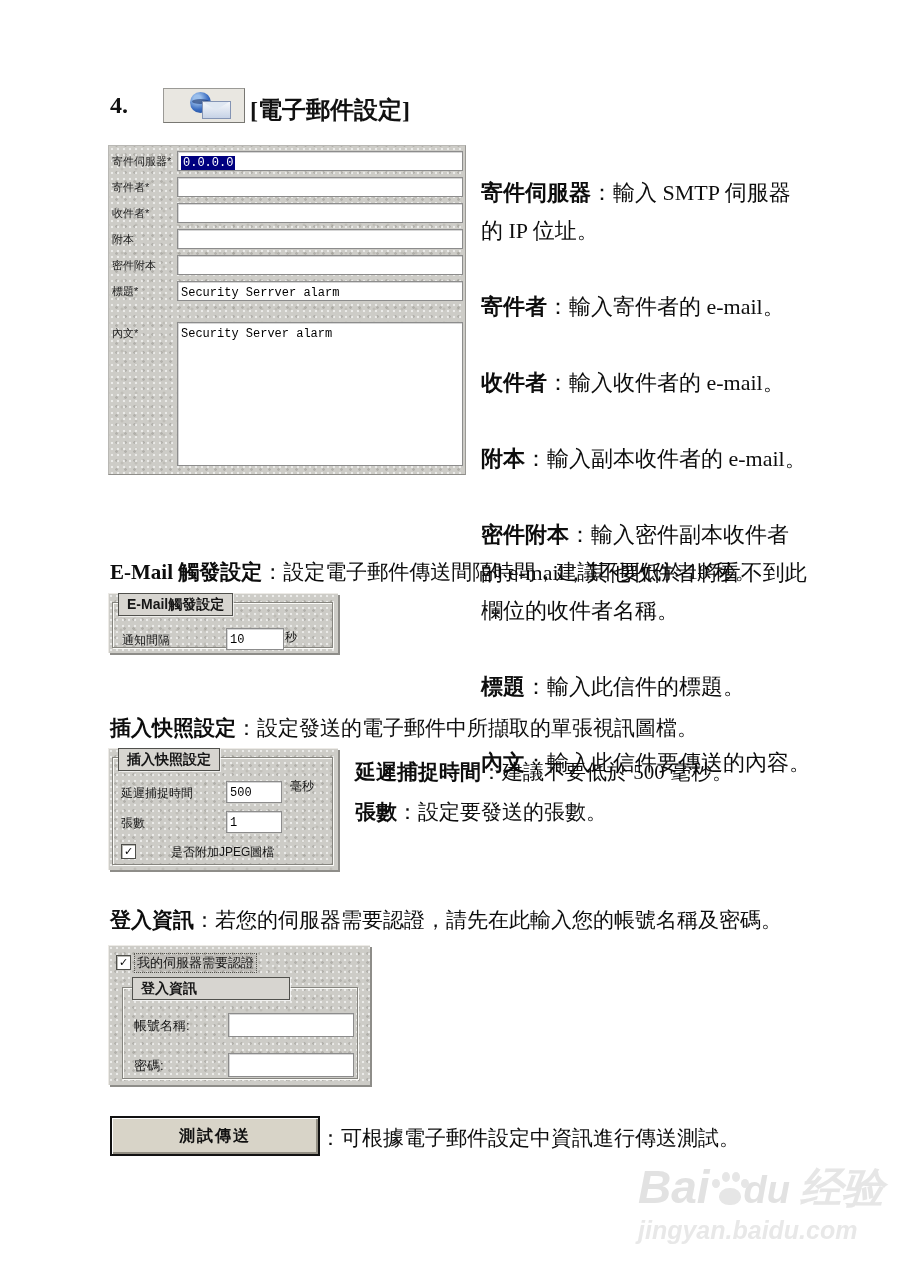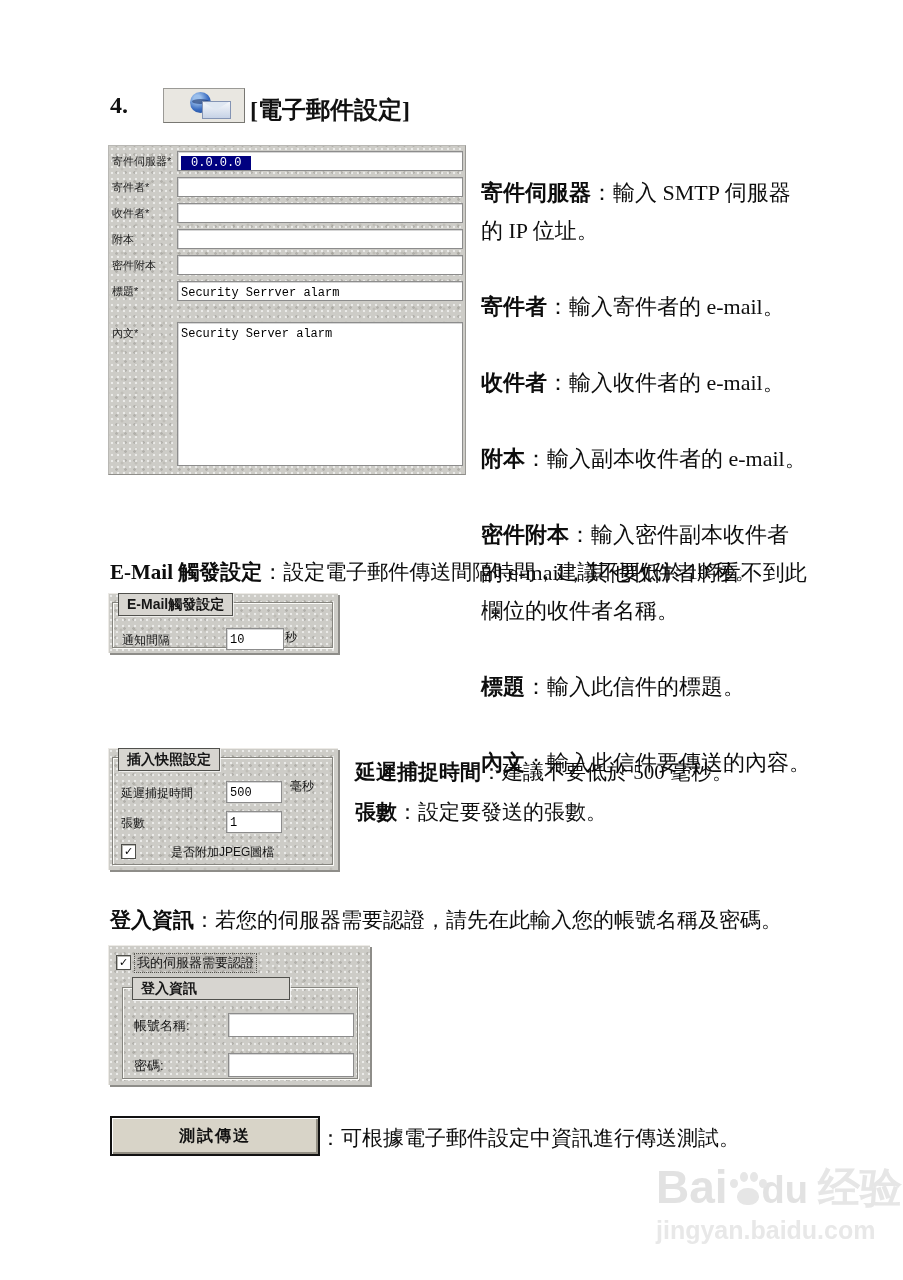--- a/index.html
+++ b/index.html
@@ -18,21 +18,21 @@
       radial-gradient(circle, rgba(140,138,130,.22) 0 1px, transparent 2px);
     background-size:6px 6px, 9px 9px, 14px 14px;
     background-position:0 0, 3px 4px, 6px 2px;
   }
   .shot-border{border:1px solid #b9b8b4;border-right-color:#9a9995;border-bottom-color:#8f8e8a;}
 
   .input-box{background:#fff;border:1px solid #8c8c8c;
              box-shadow:inset 1px 1px 0 rgba(90,90,90,.25);}
   .input-text{font-family:"Liberation Mono","DejaVu Sans Mono",monospace;font-size:12px;
               line-height:17px;padding-left:3px;color:#000;}
-  .sel{background:#000080;color:#fff;padding:0 10px;}
+  .sel{background:#000080;color:#fff;padding:0 2px;}
 
   .field-label{font-family:"Liberation Sans","DejaVu Sans",sans-serif;font-size:11px;
                color:#1c1c1c;white-space:nowrap;}
 
   .desc-col{font-size:22px;line-height:38px;white-space:pre-line;color:#0d0d0d;}
   .desc-item .term{font-weight:bold;}
   .heading{font-size:21px;white-space:nowrap;color:#0d0d0d;}
   .heading .term{font-weight:bold;}
 
   .group-frame{border:1px solid #85847e;box-shadow:1px 1px 0 #fbfbf8, inset 1px 1px 0 #fbfbf8;}
@@ -147,20 +147,23 @@
   <div class="abs texture panel" style="left:108px;top:593px;width:230px;height:60px;">
     <div class="abs group-frame" style="left:4px;top:9px;right:5px;bottom:5px;"></div>
     <div class="abs group-label" style="left:10px;top:0;">E-Mail觸發設定</div>
     <div class="abs small-label" style="left:14px;top:39px;">通知間隔</div>
     <div class="abs input-box" style="left:118px;top:35px;width:56px;height:20px;">
       <span class="input-text" style="line-height:20px;">10</span>
     </div>
     <div class="abs small-label" style="left:177px;top:36px;">秒</div>
   </div>
 
+  <div class="abs heading" style="left:110px;top:714px;">
+    <span class="term">插入快照設定</span><span>：設定發送的電子郵件中所擷取的單張視訊圖檔。</span>
+  </div>
   <div class="abs texture panel" style="left:108px;top:748px;width:230px;height:122px;">
     <div class="abs group-frame" style="left:4px;top:9px;right:5px;bottom:5px;"></div>
     <div class="abs group-label" style="left:10px;top:0;">插入快照設定</div>
 
     <div class="abs small-label" style="left:13px;top:37px;">延遲捕捉時間</div>
     <div class="abs input-box" style="left:118px;top:33px;width:54px;height:20px;">
       <span class="input-text" style="line-height:20px;">500</span>
     </div>
     <div class="abs small-label" style="left:182px;top:30px;">毫秒</div>
 
@@ -199,21 +202,21 @@
 
     <div class="abs small-label" style="left:26px;top:112px;font-size:13px;">密碼:</div>
     <div class="abs input-box" style="left:120px;top:108px;width:124px;height:22px;">
       <span class="input-text" style="line-height:22px;"></span>
     </div>
   </div>
 
   <div class="abs test-btn" style="left:110px;top:1116px;width:206px;height:36px;">測試傳送</div>
   <div class="abs heading" style="left:320px;top:1124px;">：可根據電子郵件設定中資訊進行傳送測試。</div>
 
-  <div class="abs wm" style="left:656px;top:1164px;">
+  <div class="abs wm" style="left:638px;top:1164px;font-style:italic;">
     <div class="wm-row">
       <span style="font-size:46px;line-height:46px;">Bai</span>
       <span class="paw">
           <i class="pad"></i>
           <i class="t1"></i>
           <i class="t2"></i>
           <i class="t3"></i>
           <i class="t4"></i>
         </span>
       <span style="font-size:38px;line-height:40px;margin-left:-6px;">du</span>

